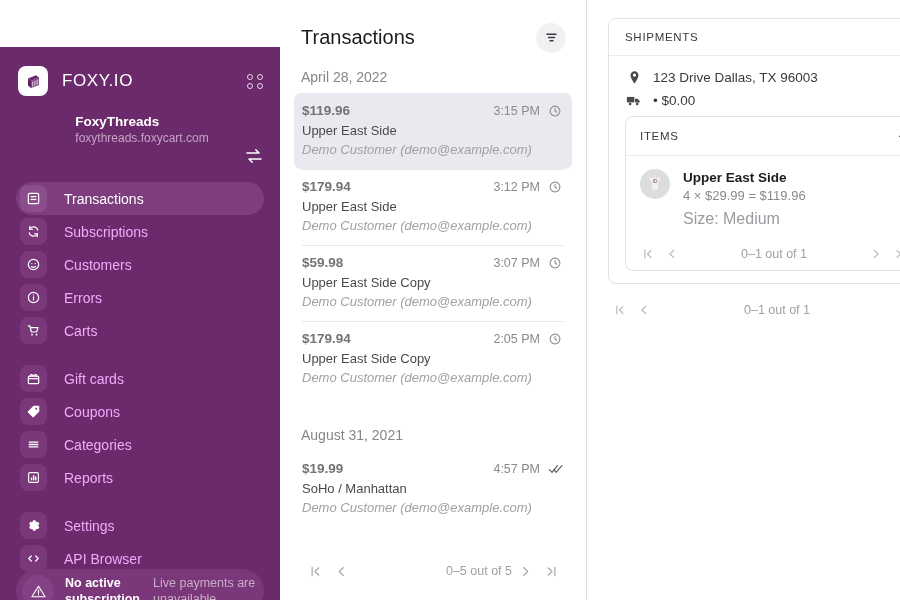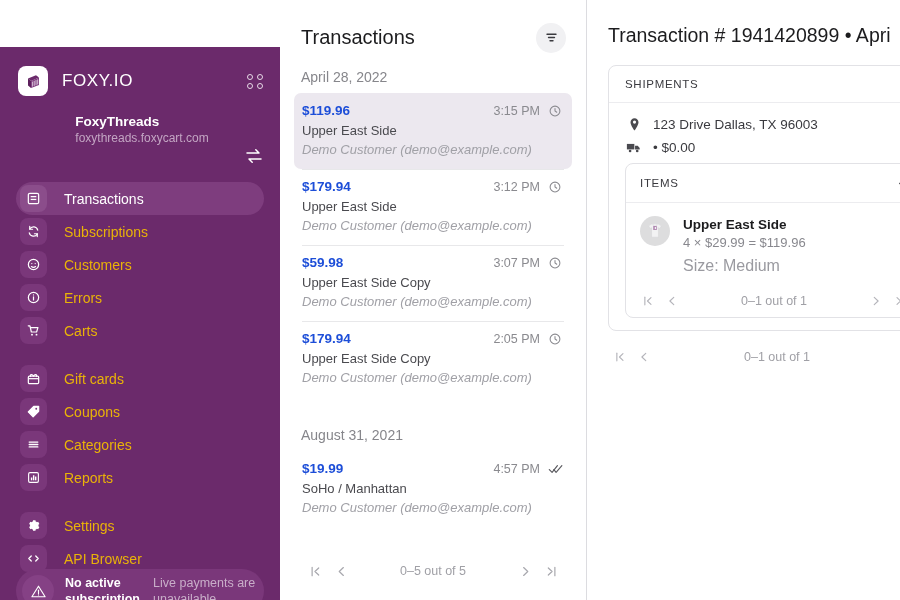--- a/index.html
+++ b/index.html
@@ -63,21 +63,21 @@
     cursor: pointer;
   }
   .nav-item.active { background: #7e3d7e; }
   .nav-ico {
     width: 27px; height: 27px; border-radius: 8px;
     background: #7a377a;
     display: flex; align-items: center; justify-content: center;
     flex: 0 0 27px;
   }
   .nav-item.active .nav-ico { background: #8b4d8b; }
-  .nav-label { margin-left: 17px; font-size: 14px; color: #eab308; }
+  .nav-label { margin-left: 17px; font-size: 14px; color: #f0abfc; }
   .nav-item.active .nav-label { color: #ffffff; }
   .nav-gap { height: 15px; }
 
   .sub-notice {
     position: absolute; left: 16px; bottom: 34px;
     width: 248px; height: 44px;
     background: #7a377a; border-radius: 22px;
     display: flex; align-items: center; padding-left: 6px;
   }
   .sub-ico {
@@ -115,36 +115,36 @@
     margin: 0 14px; padding: 10px 8px 11px 8px;
     border-radius: 7px; cursor: pointer;
     position: relative;
   }
   .tx-row.selected { background: #ece8ef; }
   .tx-row.sep::before {
     content: ""; position: absolute; left: 8px; right: 8px; top: 0;
     height: 1px; background: #e8e8ea;
   }
   .tx-top { display: flex; align-items: center; }
-  .tx-amt { font-size: 13.5px; font-weight: bold; color: #1d4ed8; }
+  .tx-amt { font-size: 13.5px; font-weight: bold; color: #737373; }
   .tx-time { margin-left: auto; font-size: 12.5px; color: #8a8a8f; }
   .tx-stat { margin-left: 8px; display: flex; align-items: center; width: 16px; }
   .tx-prod { font-size: 13px; color: #4a4a4f; margin-top: 4px; line-height: 17px; }
   .tx-cust { font-size: 13px; color: #a0a0a6; margin-top: 2px; line-height: 17px; font-style: italic; }
 
   .pager {
     display: flex; align-items: center;
     font-size: 12.5px; color: #a0a0a6;
   }
   .pager .pg-btn { cursor: pointer; display: flex; align-items: center; justify-content: center; }
   .list-pager {
     position: absolute; left: 0; right: 0; bottom: 14px;
     padding: 0 22px; height: 30px;
   }
-  .list-pager .lbl { flex: 1; text-align: center; }
+  .list-pager .lbl { flex: 1; text-align: right; }
   .list-pager .pg-btn { width: 26px; height: 26px; }
 
   
   .detail-col {
     flex: 1 1 auto; height: 600px; background: #ffffff;
     overflow: hidden; position: relative;
   }
   .detail-title {
     font-size: 19.5px; color: #1c1c1e; font-weight: 400;
     padding: 24px 0 0 21px; white-space: nowrap;
@@ -499,21 +499,20 @@
           <path d="M4.6 4.2 8.6 8l-4 3.8"></path>
             <line x1="11.6" y1="3.6" x2="11.6" y2="12.4"></line>
         </svg>
       </span>
     </div>
 
   </div>
 
   <div class="detail-col">
 
-    <div class="detail-title">Transaction # 1941420899 • Apri</div>
 
     <div class="card">
       <div class="card-hd">SHIPMENTS</div>
       <div class="card-body">
 
         <div class="addr-line">
           <span class="addr-ico">
             <svg width="13" height="15" viewBox="0 0 14 16" fill="#4a4a4f">
               <path d="M7 1.2c-2.4 0-4.3 1.9-4.3 4.3C2.7 8.7 7 14.4 7 14.4s4.3-5.7 4.3-8.9C11.3 3.1 9.4 1.2 7 1.2zm0 5.9a1.7 1.7 0 1 1 0-3.4 1.7 1.7 0 0 1 0 3.4z"></path>
             </svg>

